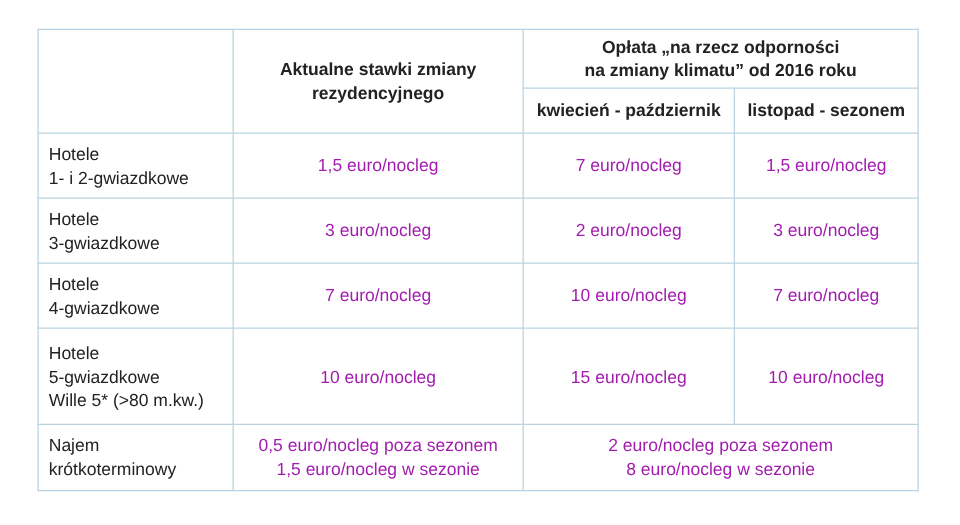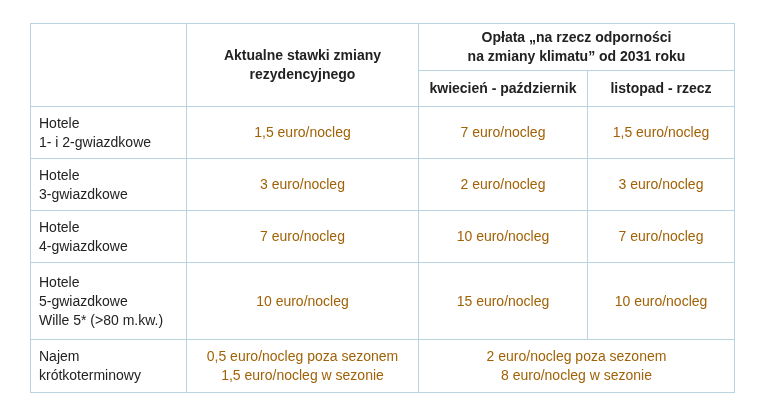--- a/index.html
+++ b/index.html
@@ -11,21 +11,21 @@
       font-size: 14px;
     }
     table.rates td, table.rates th {
       border: 1.5px solid #b9d3e0;
       padding: 0 8px;
       vertical-align: middle;
       line-height: 19px;
     }
     th { font-weight: bold; text-align: center; }
     td.label { font-weight: normal; text-align: left; padding-left: 11px; }
-    td.val { text-align: center; font-weight: normal; color: #a16207; }
+    td.val { text-align: center; font-weight: normal; color: #a21caf; }
     .multiline { white-space: pre-line; }
     tr.h1 { height: 47px; }
     tr.h2 { height: 36px; }
     tr.r { height: 52px; }
     tr.r-tall { height: 77px; }
     tr.r-last { height: 53px; }
   </style>
 </head>
 <body>
 
@@ -35,25 +35,25 @@
     <col style="width:232px">
     <col style="width:169px">
     <col style="width:147px">
   </colgroup>
   <thead>
     <tr class="h1">
       <th rowspan="2"></th>
       <th rowspan="2" class="multiline">Aktualne stawki zmiany
 rezydencyjnego</th>
       <th colspan="2" class="multiline">Opłata „na rzecz odporności
-na zmiany klimatu” od 2031 roku</th>
+na zmiany klimatu” od 2016 roku</th>
     </tr>
     <tr class="h2">
       <th>kwiecień - październik</th>
-      <th>listopad - rzecz</th>
+      <th>listopad - sezonem</th>
     </tr>
   </thead>
   <tbody>
     <tr class="r">
       <td class="label multiline">Hotele
 1- i 2-gwiazdkowe</td>
       <td class="val">1,5 euro/nocleg</td>
       <td class="val">7 euro/nocleg</td>
       <td class="val">1,5 euro/nocleg</td>
     </tr>

